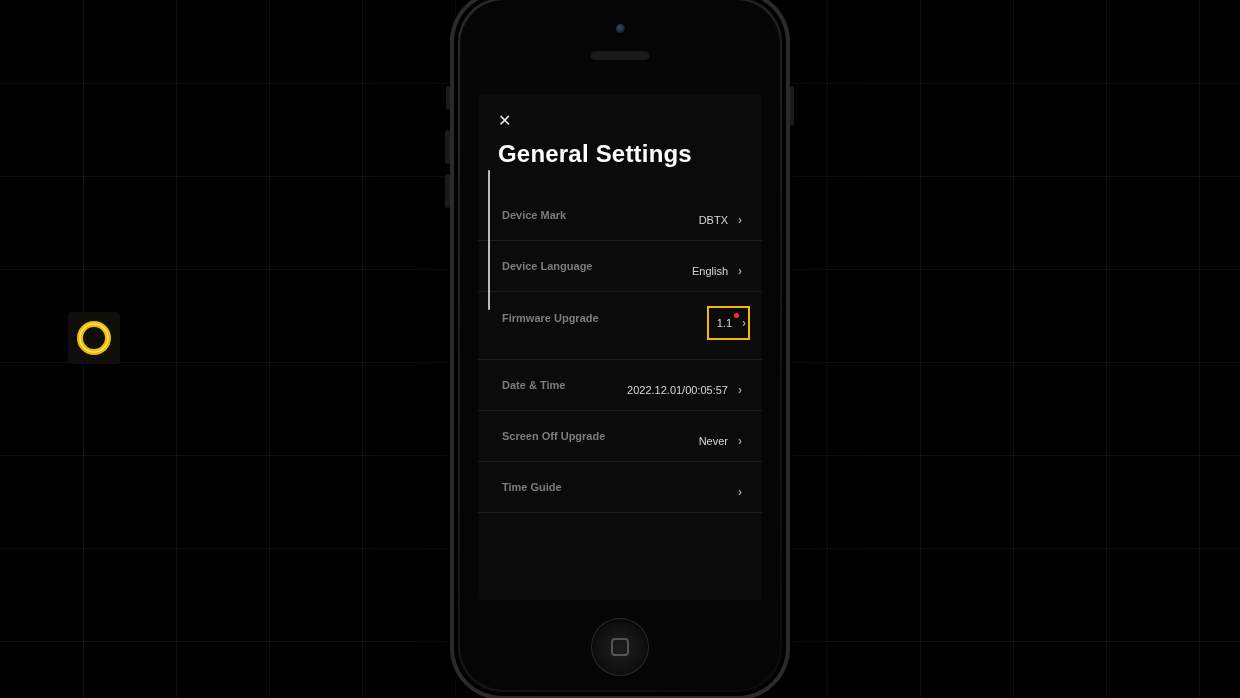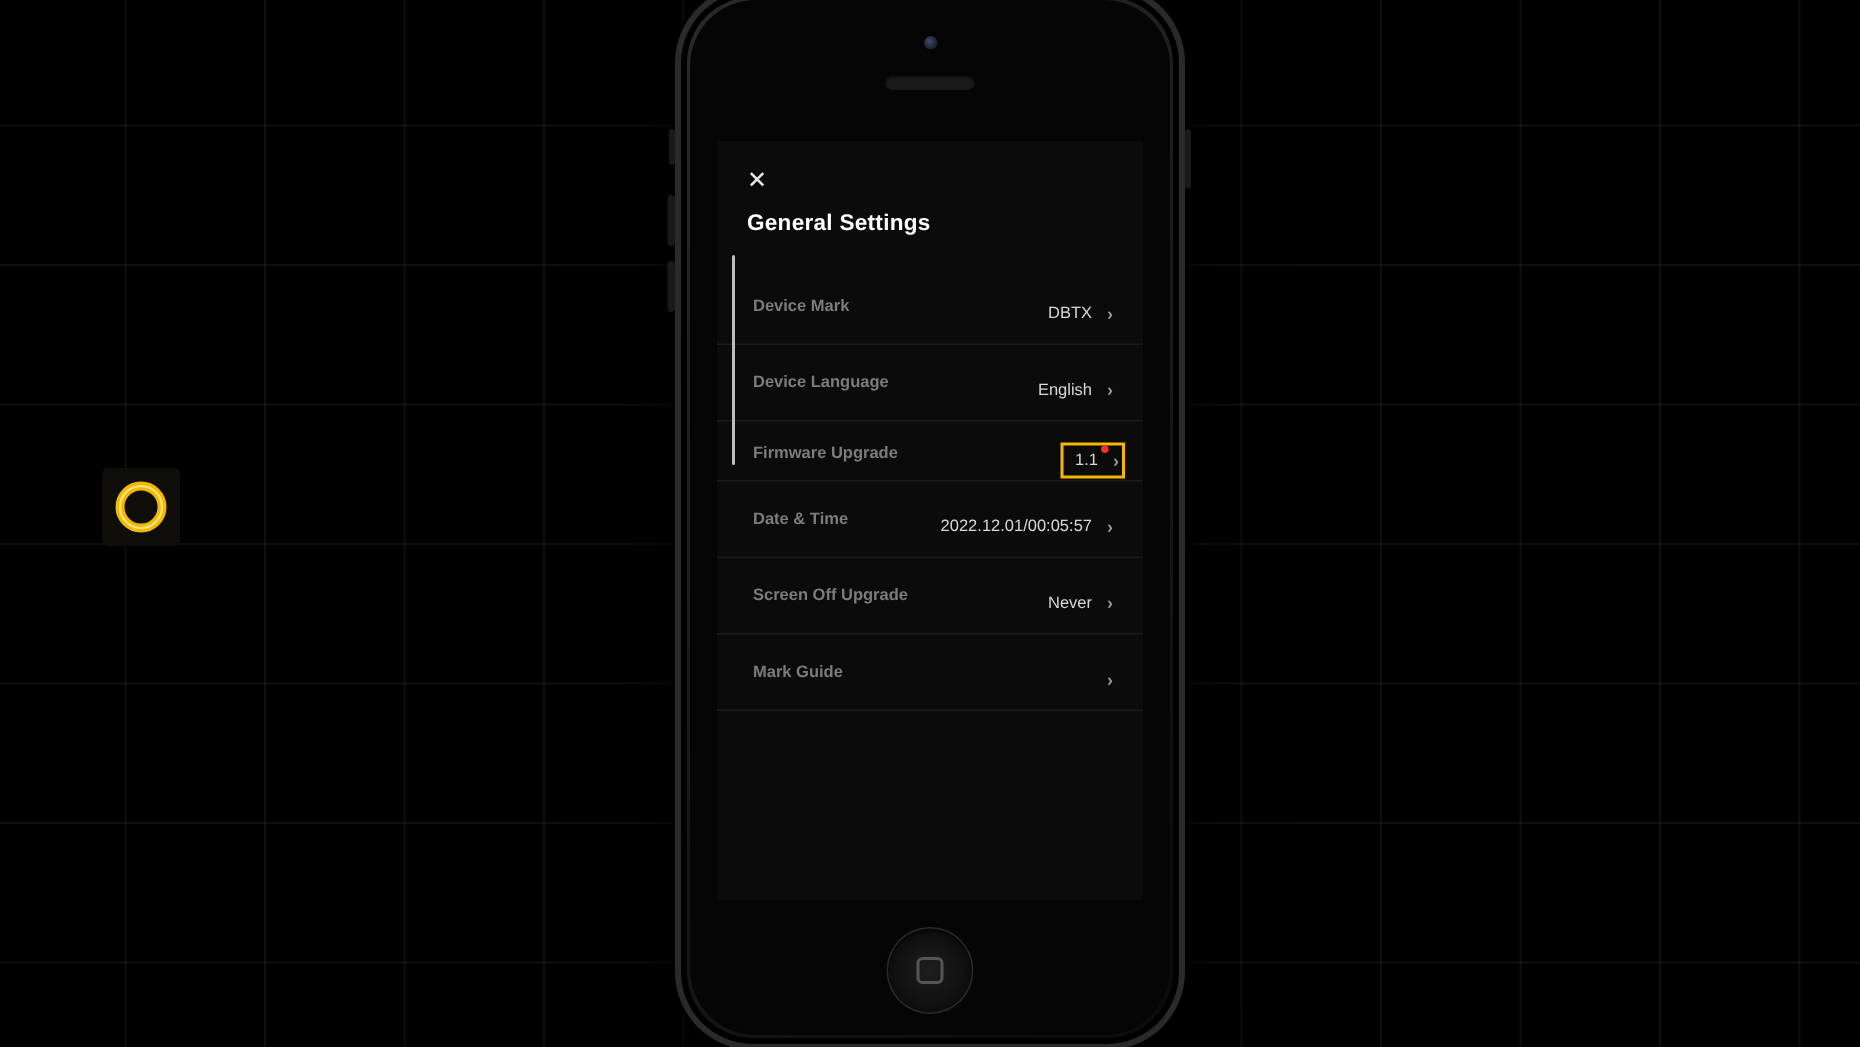--- a/index.html
+++ b/index.html
@@ -138,21 +138,21 @@
 
   .screen-header { padding: 18px 20px 6px; }
   .close-x {
     font-size: 16px;
     color: #e9e9e9;
     display:inline-block;
     line-height:1;
     cursor:pointer;
   }
   .title {
-    font-size: 15px;
+    font-size: 24px;
     font-weight: 800;
     margin-top: 10px;
     letter-spacing: .2px;
   }
 
   .list { margin-top: 16px; }
   .scroll-indicator {
     position:absolute;
     left:10px;
     top:76px;
@@ -175,21 +175,21 @@
   .row .value { color:#d8d8d8; font-weight:500; position:relative; }
   .chev { color:#9a9a9a; font-size:12px; font-weight:700; }
 
   .highlight-box {
     border:2px solid #f3b800;
     padding: 2px 2px 2px 8px;
     margin-right:-4px;
     display:flex;
     align-items:center;
     gap:10px;
-    height:24px;
+    height:34px;
   }
   .dot-badge {
     position:absolute;
     top:-4px; right:-7px;
     width:5px; height:5px;
     border-radius:50%;
     background:#ff2d2d;
   }
 
 </style>
@@ -238,21 +238,21 @@
         </div>
 
         <div class="row">
           <span class="label">Device Language</span>
           <span class="right">
             <span class="value">English</span>
             <span class="chev">›</span>
           </span>
         </div>
 
-        <div class="row" style="padding-top:4px;padding-bottom:1px;padding-right:16px;gap:16px;">
+        <div class="row" style="padding-top:4px;padding-bottom:19px;padding-right:16px;gap:16px;">
           <span class="label">Firmware Upgrade</span>
           <span class="right highlight-box">
             <span class="value">
               <span>1.1</span>
               <span class="dot-badge"></span>
             </span>
             <span class="chev">›</span>
           </span>
         </div>
 
@@ -266,21 +266,21 @@
 
         <div class="row">
           <span class="label">Screen Off Upgrade</span>
           <span class="right">
             <span class="value">Never</span>
             <span class="chev">›</span>
           </span>
         </div>
 
         <div class="row">
-          <span class="label">Mark Guide</span>
+          <span class="label">Time Guide</span>
           <span class="right">
             <span class="value"></span>
             <span class="chev">›</span>
           </span>
         </div>
 
       </div>
     </div>
 
     <div class="home-btn">

